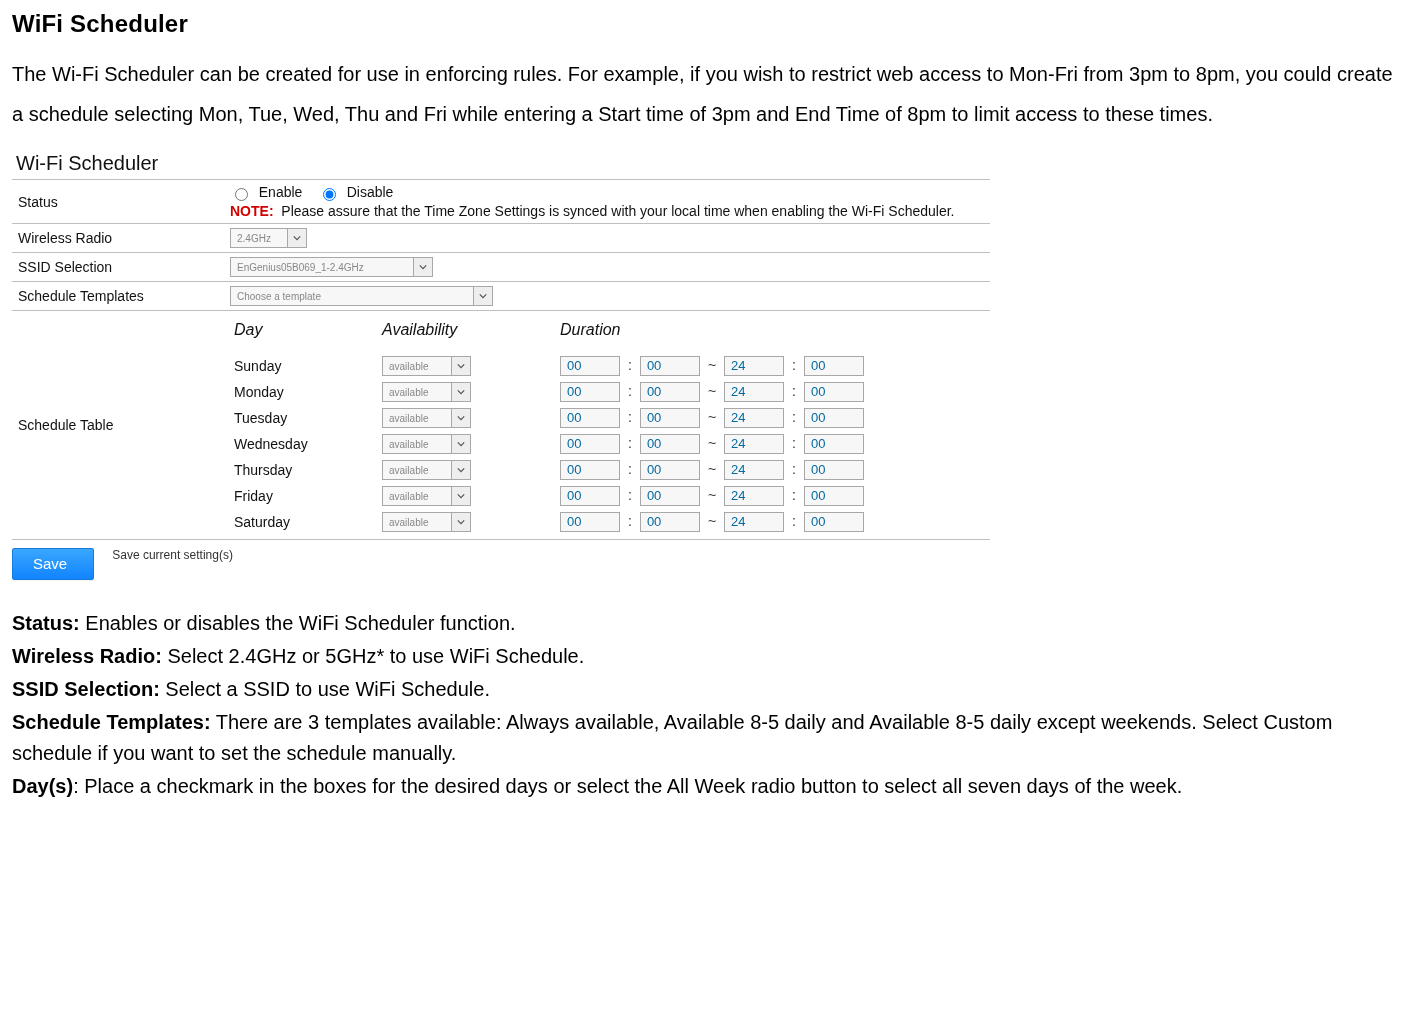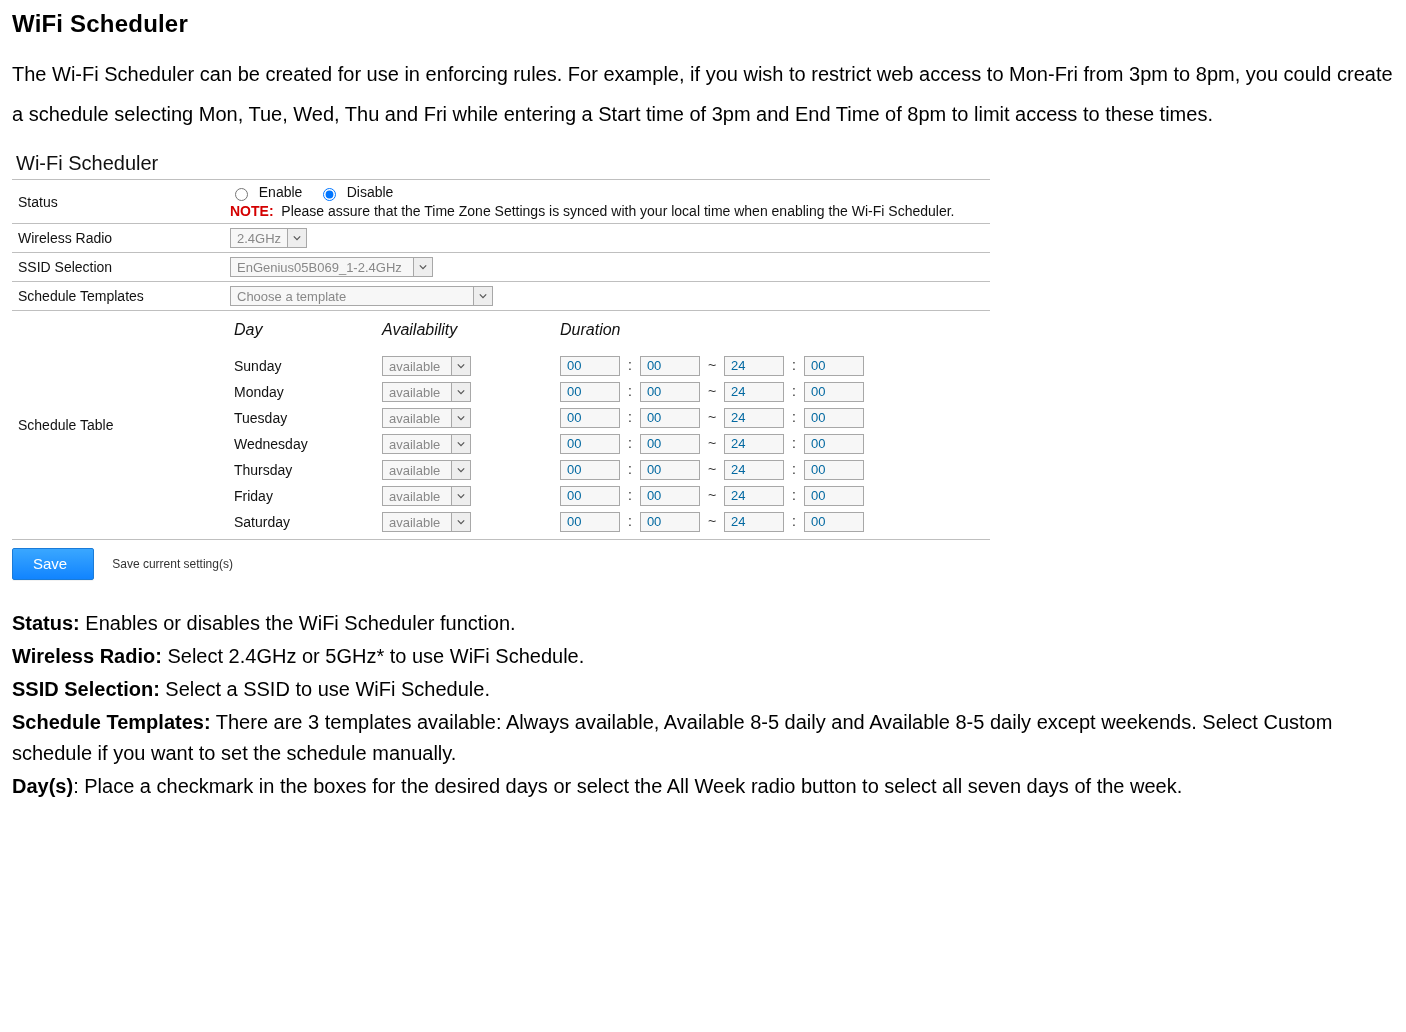--- a/index.html
+++ b/index.html
@@ -51,21 +51,21 @@
   td.status-cell { vertical-align: top; padding-top:6px; }
   .note-red { color: #d40000; font-weight: 700; }
   input[type="radio"] { vertical-align: middle; }
   .status-line { margin-bottom: 2px; }
   .faux-select {
     display: inline-flex;
     align-items: stretch;
     border: 1px solid #a8a8a8;
     background: #f7f7f7;
     color: #888;
-    font-size: 13px;
+    font-size: 10px;
     height: 20px;
     box-sizing: border-box;
   }
   .faux-select .fs-text {
     padding: 1px 6px 0 6px;
     line-height: 18px;
     white-space: nowrap;
   }
   .faux-select .fs-btn {
     border-left: 1px solid #a8a8a8;
@@ -104,21 +104,21 @@
     font-size:13px;
     width:46px;
     height:18px;
     line-height:18px;
     padding:0 6px;
     box-sizing:content-box;
   }
   .sep { display:inline-block; padding:0 8px; color:#333; }
 
   
-  .save-row { padding-top:8px; display:flex; align-items:center; gap:18px; }
+  .save-row { padding-top:8px; display:flex; align-items:flex-start; gap:18px; }
   .save-btn {
     display:inline-block;
     padding: 6px 26px 7px 20px;
     font-size:15px;
     color:#fff;
     border-radius: 2px;
     background: linear-gradient(#3aa7ff,#1184ff);
     border:1px solid #1a7bd8;
     cursor:pointer;
     box-shadow: 0 1px 0 rgba(0,0,0,0.05);

